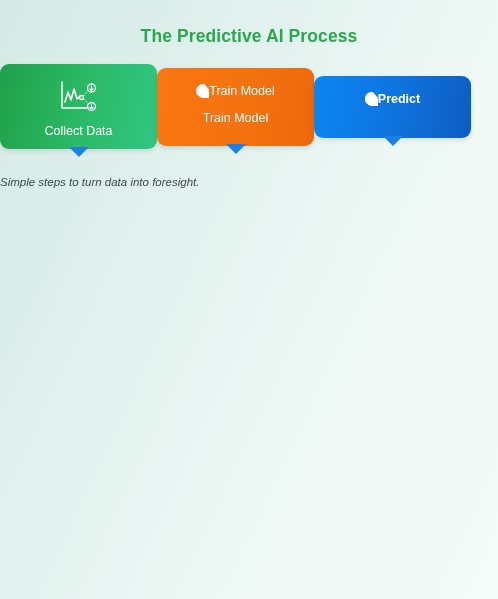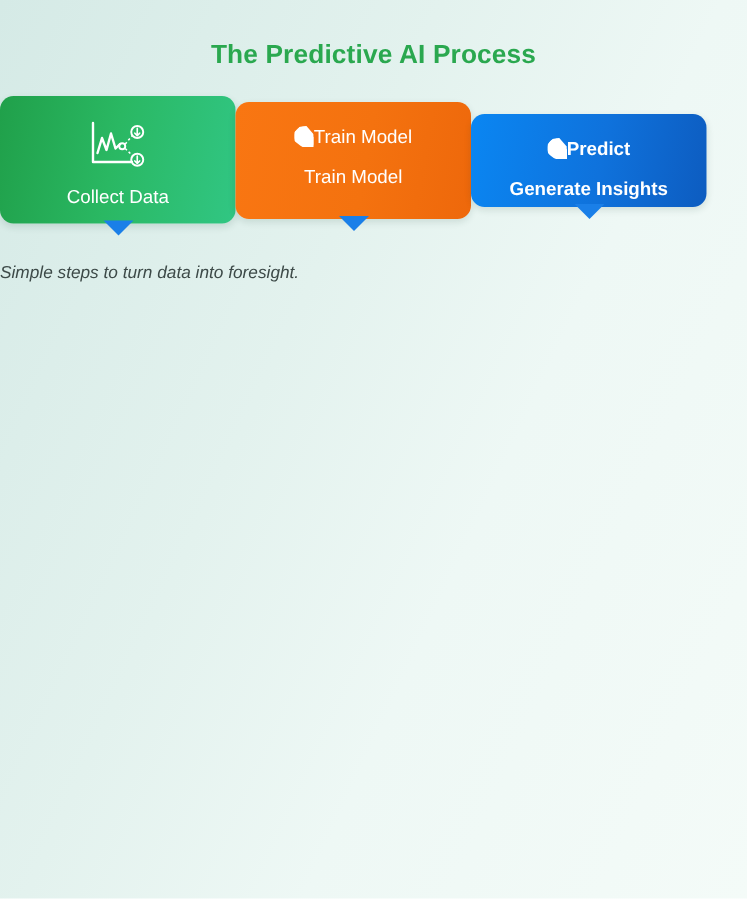--- a/index.html
+++ b/index.html
@@ -201,21 +201,20 @@
       <div class="card card-predict">
         <div class="broken-row">
           <span class="broken-img">
             <span class="broken-glyph">
               <span class="sheet"></span>
               <span class="fold"></span>
             </span>
             <span class="alt-text">Predict</span>
           </span>
         </div>
-        <div class="card-label">Generate Insights</div>
       </div>
       <span class="arrow"></span>
     </div>
 
   </div>
 
   <div class="caption">Simple steps to turn data into foresight.</div>
 
 </div>
 

